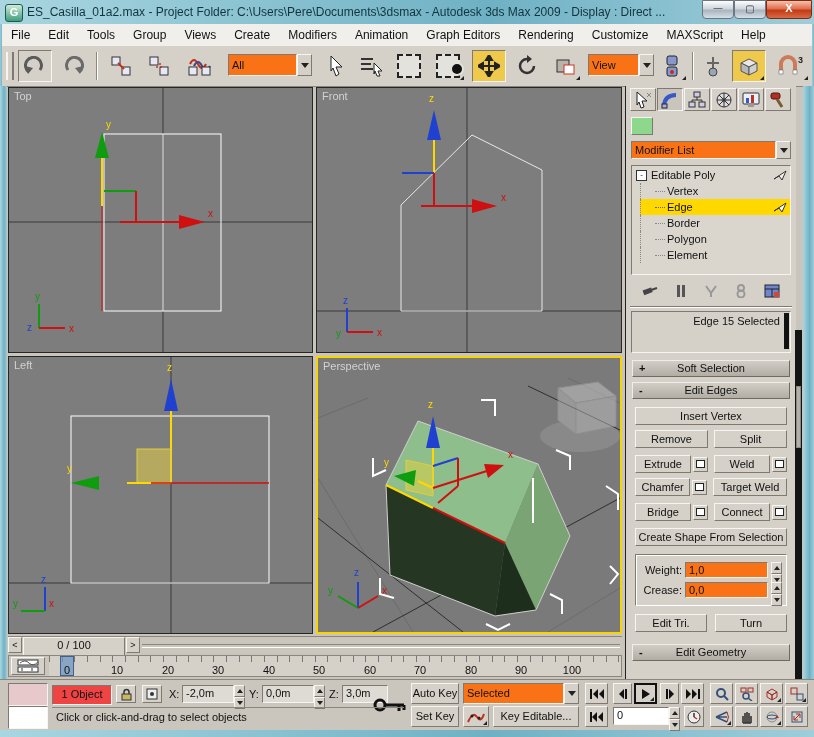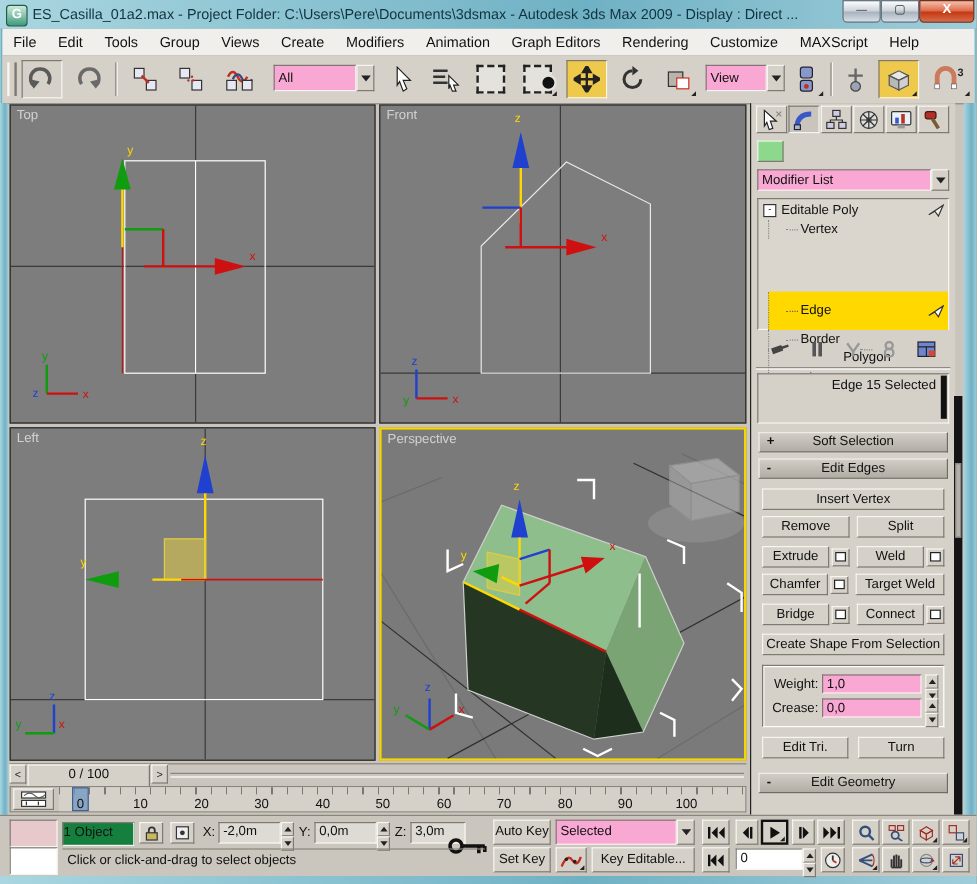--- a/index.html
+++ b/index.html
@@ -4,21 +4,21 @@
 <style>
   html,body{margin:0;padding:0;background:#555;}
   #root{position:relative;width:814px;height:737px;background:#c9c5bc;overflow:hidden;
         font-family:"Liberation Sans",sans-serif;font-size:11px;color:#111;}
   .abs{position:absolute;}
   .raised{background:#d5d1c8;border:1px solid;border-color:#f7f5f1 #7e7a72 #7e7a72 #f7f5f1;}
   .sunken{background:#e9e7e2;border:1px solid;border-color:#7e7a72 #f7f5f1 #f7f5f1 #7e7a72;}
   .btn{background:#d5d1c8;border:1px solid;border-color:#f7f5f1 #7e7a72 #7e7a72 #f7f5f1;
        display:flex;align-items:center;justify-content:center;box-sizing:border-box;cursor:default;}
   .btn.active{background:#efc94c;}
-  .field{background:#f9a8d4;border:1px solid;border-color:#7e7a72 #f7f5f1 #f7f5f1 #7e7a72;
+  .field{background:#f97316;border:1px solid;border-color:#7e7a72 #f7f5f1 #f7f5f1 #7e7a72;
          box-sizing:border-box;padding:1px 3px;overflow:hidden;white-space:nowrap;}
   .ddarrow{width:15px;background:#d5d1c8;border:1px solid;border-color:#f7f5f1 #7e7a72 #7e7a72 #f7f5f1;
            display:flex;align-items:center;justify-content:center;box-sizing:border-box;}
   .ddarrow i{border:4px solid transparent;border-top:5px solid #222;margin-top:4px;}
   .vpt{position:absolute;background:#7d7d7d;border:1px solid #262626;box-sizing:border-box;}
   .vpt-label{position:absolute;left:5px;top:2px;color:#d2d2d2;font-size:11px;}
   .hdr{position:relative;background:linear-gradient(#d2cec5,#b1ada4);border:1px solid;
        border-color:#efede9 #6f6b63 #6f6b63 #efede9;height:15px;line-height:14px;text-align:center;}
   .hdr .pm{position:absolute;left:6px;top:0;font-weight:bold;}
   .rbtn{background:#d5d1c8;border:1px solid;border-color:#f7f5f1 #7e7a72 #7e7a72 #f7f5f1;
@@ -453,32 +453,32 @@
         <span style="width:9px;height:9px;border:1px solid #333;background:#fff;font-size:8px;line-height:8px;text-align:center;margin-right:4px;">-</span>
         <span style="flex:1;">Editable Poly</span>
         <svg width="14" height="11" viewBox="0 0 14 11" style="margin-right:3px;">
             <polygon points="1,9 13,1 9,10 6,6" fill="#f4f2ee" stroke="#333"></polygon>
           </svg>
       </div>
       <div style="display:flex;align-items:center;height:16px;padding-left:14px;border-left:1px dotted #888;margin-left:8px;">
         <span style="border-top:1px dotted #888;width:10px;margin-right:2px;"></span>
         <span>Vertex</span>
       </div>
-      <div style="display:flex;align-items:center;height:32px;padding-left:14px;background:#ffd800;border-left:1px dotted #888;margin-left:8px;margin-top:44px;">
+      <div style="display:flex;align-items:center;height:16px;padding-left:14px;background:#ffd800;border-left:1px dotted #888;margin-left:8px;">
         <span style="border-top:1px dotted #666;width:10px;margin-right:2px;"></span>
         <span style="flex:1;">Edge</span>
         <svg width="14" height="11" viewBox="0 0 14 11" style="margin-right:3px;">
             <polygon points="1,9 13,1 9,10 6,6" fill="#fff" stroke="#333"></polygon>
           </svg>
       </div>
       <div style="display:flex;align-items:center;height:16px;padding-left:14px;border-left:1px dotted #888;margin-left:8px;">
         <span style="border-top:1px dotted #888;width:10px;margin-right:2px;"></span>
         <span>Border</span>
       </div>
-      <div style="display:flex;align-items:center;height:16px;padding-left:14px;border-left:1px dotted #888;margin-left:8px;flex-direction:column;">
+      <div style="display:flex;align-items:center;height:16px;padding-left:14px;border-left:1px dotted #888;margin-left:8px;">
         <span style="border-top:1px dotted #888;width:10px;margin-right:2px;"></span>
         <span>Polygon</span>
       </div>
       <div style="display:flex;align-items:center;height:16px;padding-left:14px;border-left:1px dotted #888;margin-left:8px;">
         <span style="border-top:1px dotted #888;width:10px;margin-right:2px;"></span>
         <span>Element</span>
       </div>
     </div>
 
     <div style="display:flex;align-items:center;justify-content:space-around;height:24px;margin:4px 8px 0 8px;">
@@ -597,21 +597,21 @@
 
   <div class="abs" style="left:795px;top:330px;width:7px;height:349px;background:#141414;">
     <div class="abs" style="left:1px;top:56px;width:5px;height:62px;background:#b4b0a7;border:1px solid #888;box-sizing:border-box;"></div>
   </div>
 
   <div class="abs" style="left:0;top:679px;width:814px;height:50px;background:#cac6bd;border-top:1px solid #8a867e;">
 
     <div class="sunken abs" style="left:8px;top:3px;width:38px;height:21px;background:#e7c9cc;"></div>
     <div class="sunken abs" style="left:8px;top:26px;width:38px;height:21px;background:#ffffff;"></div>
 
-    <div class="sunken abs" style="left:52px;top:5px;width:58px;height:18px;line-height:16px;text-align:left;background:#15803d;">1 Object</div>
+    <div class="sunken abs" style="left:52px;top:5px;width:58px;height:18px;line-height:16px;text-align:center;background:#ef4444;">1 Object</div>
     <div class="abs btn" style="left:116px;top:5px;width:20px;height:18px;">
       <svg width="11" height="13" viewBox="0 0 11 13">
           <rect x="1" y="6" width="9" height="6" fill="#c8b860" stroke="#333"></rect>
           <path d="M3 6 V4 a2.5 2.5 0 0 1 5 0 V6" fill="none" stroke="#333" stroke-width="1.5"></path>
         </svg>
     </div>
     <div class="abs btn" style="left:142px;top:5px;width:20px;height:18px;">
       <svg width="12" height="12" viewBox="0 0 12 12">
           <rect x="1" y="1" width="10" height="10" fill="#eee" stroke="#333"></rect>
           <circle cx="6" cy="6" r="2" fill="#333"></circle>

